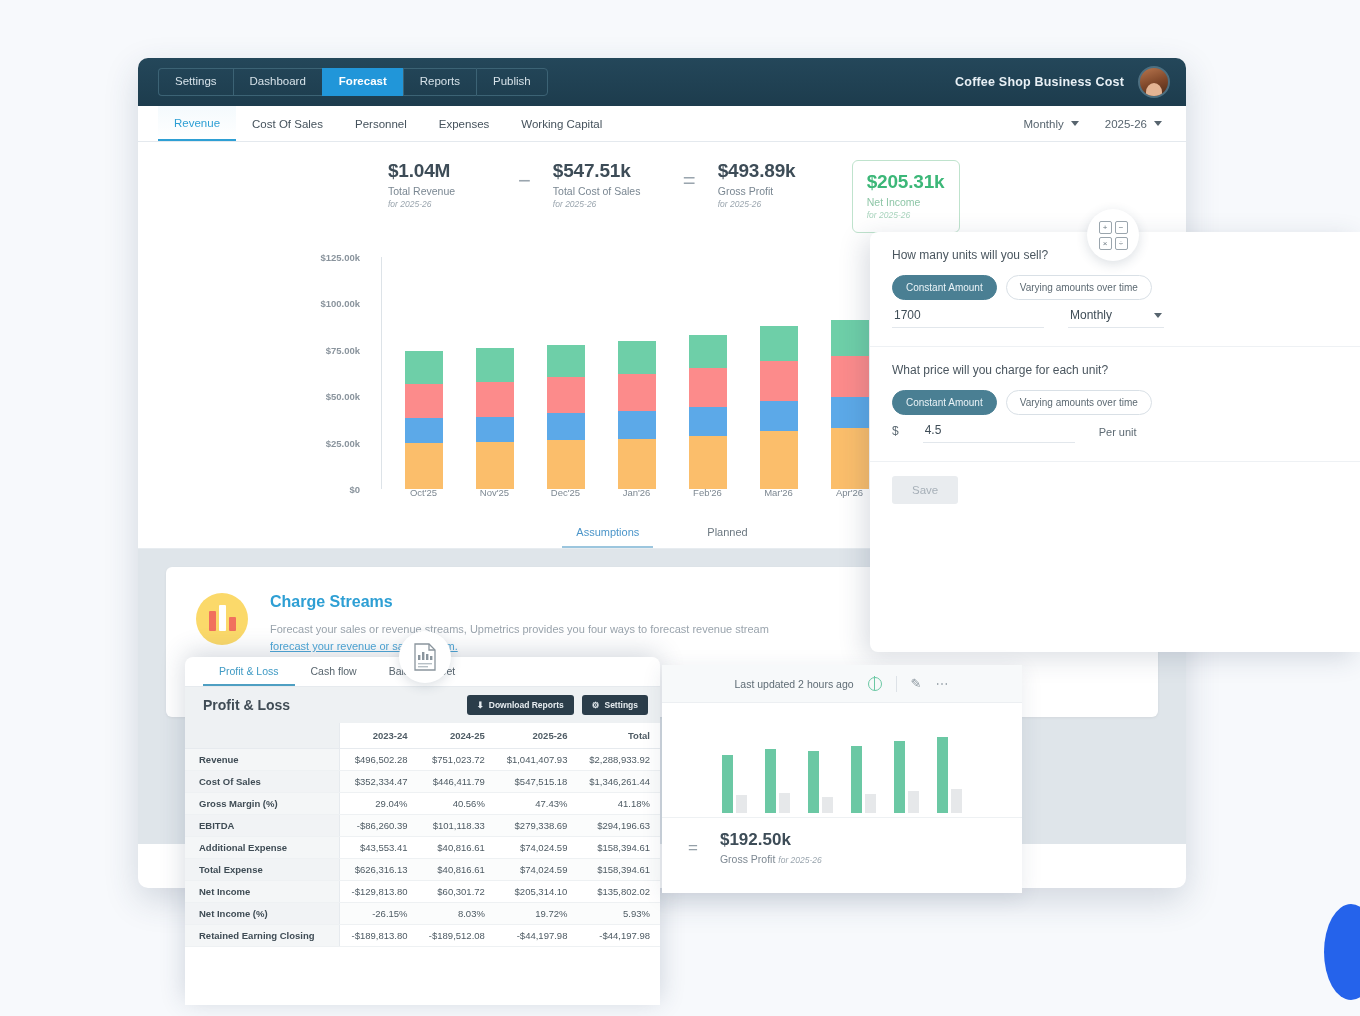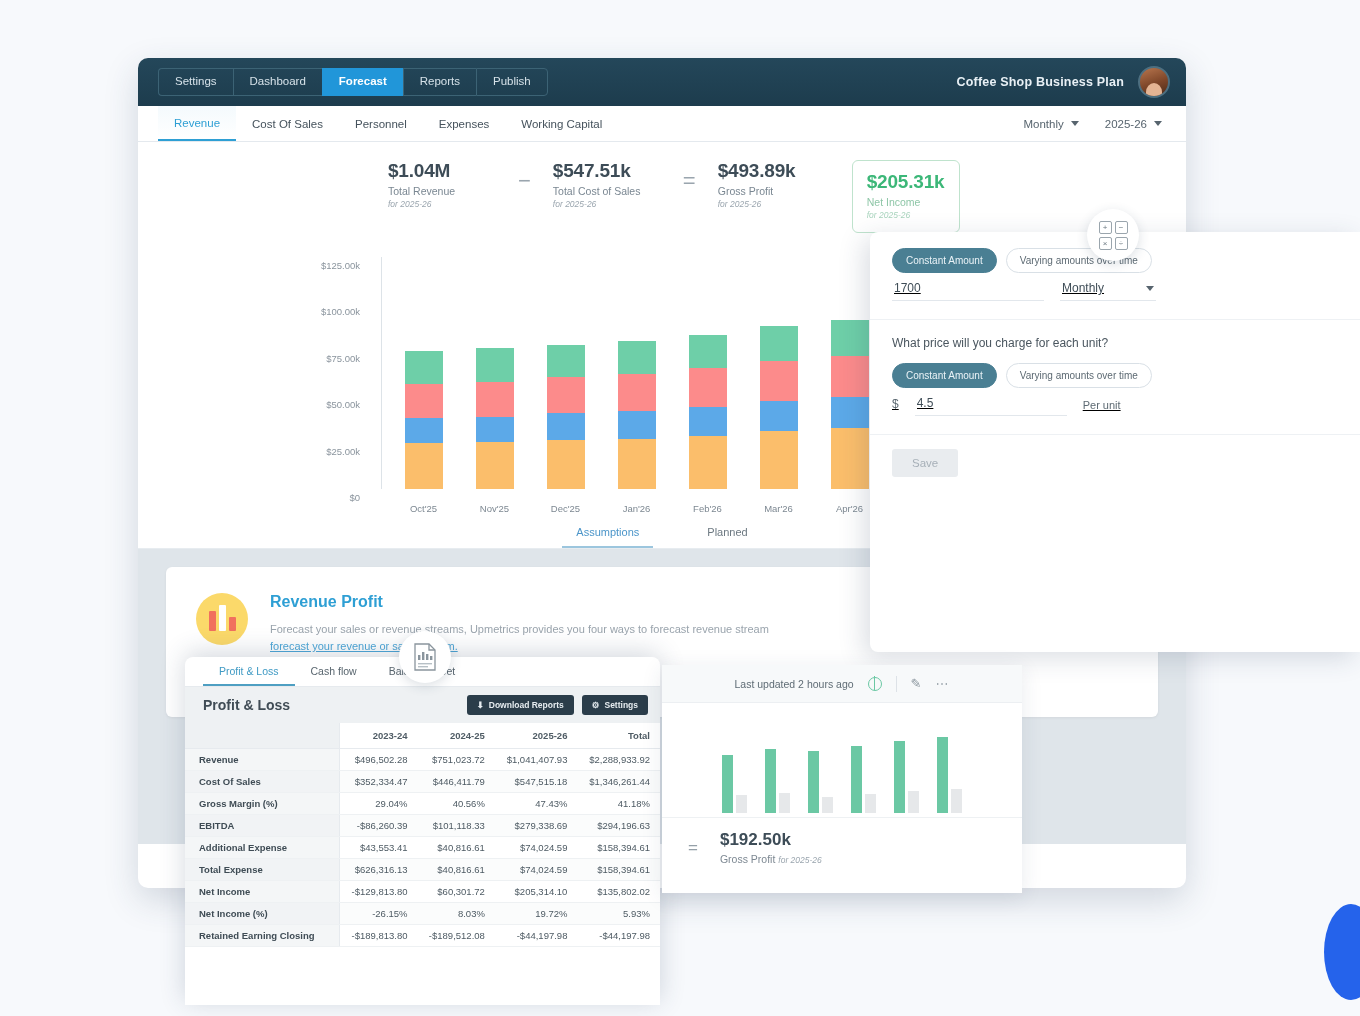--- a/index.html
+++ b/index.html
@@ -96,38 +96,38 @@
     border: 1px solid #bfe3cd; border-radius: 6px;
     padding: 10px 14px 12px; margin-left: 26px;
   }
   #kpi-net .kpi-val { color: #3cb778; }
   #kpi-net .kpi-lbl { color: #8ec6a7; }
   #kpi-net .kpi-sub { color: #a8d4bd; }
 
   
   #chart-area { position: relative; height: 265px; margin: 4px 0 0 0; }
   #y-labels {
-    position: absolute; left: 0; top: 8px; width: 240px; height: 240px;
+    position: absolute; left: 0; top: 0; width: 240px; height: 240px; font-weight: bold;
   }
   .y-lbl {
     position: absolute; right: 18px; font-size: 9.5px; color: #8a949d;
     transform: translateY(-50%); white-space: nowrap;
   }
   #axis-line {
     position: absolute; left: 243px; top: 8px; width: 1px; height: 232px;
     background: #dde3e8;
   }
   #plot {
     position: absolute; left: 250px; bottom: 25px; right: 0; top: 8px;
     display: flex; align-items: flex-end; gap: 0;
   }
   .bar-col { width: 71px; display: flex; flex-direction: column; align-items: center; height: 100%; justify-content: flex-end;}
   .bar { width: 38px; display: flex; flex-direction: column; justify-content: flex-end; }
   .seg { width: 100%; }
-  #x-labels { position:absolute; left:250px; right:0; bottom:0; display:flex; }
+  #x-labels { position:absolute; left:250px; right:0; bottom:16px; display:flex; }
   .x-cell { width:71px; text-align:center; font-size:9.5px; color:#7d8892; }
 
   
   #assump-tabs {
     display: flex; justify-content: center; gap: 40px;
     border-bottom: 1px solid #e7ecf0; padding-bottom: 0; margin-top: 6px;
   }
   .as-tab { font-size: 11px; color: #6c7881; padding: 6px 14px 8px; cursor: pointer; }
   .as-tab.active { color: #4b95c9; border-bottom: 2px solid #9cc6de; }
 
@@ -168,21 +168,21 @@
   #ar-title { font-size: 13.5px; color: #3f4d57; font-weight: bold; }
   .ar-block { padding: 16px 22px 18px; border-bottom: 1px solid #eef1f4; }
   .ar-q { font-size: 12px; color: #4a565f; margin-bottom: 13px; }
   .chips { display: flex; gap: 9px; flex-wrap: wrap; }
   .chip {
     font-size: 10px; padding: 6px 13px; border-radius: 14px;
     border: 1px solid #d9e0e6; color: #5d6a73; background: #fff;
     white-space: nowrap; cursor: pointer;
   }
   .chip.active { background: #4a7f93; border-color: #4a7f93; color: #eaf3f7; }
-  .ar-row { display: flex; align-items: flex-end; gap: 16px; margin-top: 4px; text-decoration: underline; }
+  .ar-row { display: flex; align-items: flex-end; gap: 24px; margin-top: 4px; }
   .ar-input {
     border: none; border-bottom: 1px solid #e2e7ec; font-size: 12px;
     color: #3f4d57; padding: 4px 2px 5px; width: 152px;
     font-family: "Liberation Sans", sans-serif; background: transparent; outline:none;
   }
   .ar-select {
     border-bottom: 1px solid #e2e7ec; font-size: 12px; color: #3f4d57;
     padding: 4px 2px 5px; width: 96px; display: flex; align-items: center;
     justify-content: space-between; cursor: pointer;
   }
@@ -298,21 +298,21 @@
 
   <div id="topbar">
     <div id="nav-tabs">
         <div class="nav-tab">Settings</div>
         <div class="nav-tab">Dashboard</div>
         <div class="nav-tab active">Forecast</div>
         <div class="nav-tab">Reports</div>
         <div class="nav-tab">Publish</div>
       </div>
     <div id="topbar-right">
-      <span id="plan-title">Coffee Shop Business Plan</span>
+      <span id="plan-title">Coffee Shop Business Cost</span>
       <div id="avatar"></div>
     </div>
   </div>
 
   <div id="section-tabs">
       <div class="sec-tab active">Revenue</div>
       <div class="sec-tab">Cost Of Sales</div>
       <div class="sec-tab">Personnel</div>
       <div class="sec-tab">Expenses</div>
       <div class="sec-tab">Working Capital</div>
@@ -456,34 +456,35 @@
     </div>
 
   <div id="lower-region">
     <div id="revenue-card">
       <div id="rev-icon">
         <div class="b b1"></div>
           <div class="b b2"></div>
           <div class="b b3"></div>
       </div>
       <div>
-        <div id="rev-title">Revenue Profit</div>
+        <div id="rev-title">Charge Streams</div>
         <div id="rev-desc">
           <span>Forecast your sales or revenue streams, Upmetrics provides you four ways to forecast revenue stream</span><br>
           <a id="rev-link" href="#">forecast your revenue or sales stream.</a>
         </div>
       </div>
     </div>
   </div>
 </div>
 
 <div id="add-revenue">
 
 
   <div class="ar-block">
+    <div class="ar-q">How many units will you sell?</div>
     <div class="chips" id="units-chips">
         <div class="chip active">Constant Amount</div>
         <div class="chip">Varying amounts over time</div>
       </div>
     <div class="ar-row">
       <input class="ar-input" id="units-input" value="1700" style="">
       <div class="ar-select">
         <span>Monthly</span>
         <span class="caret"></span>
       </div>

